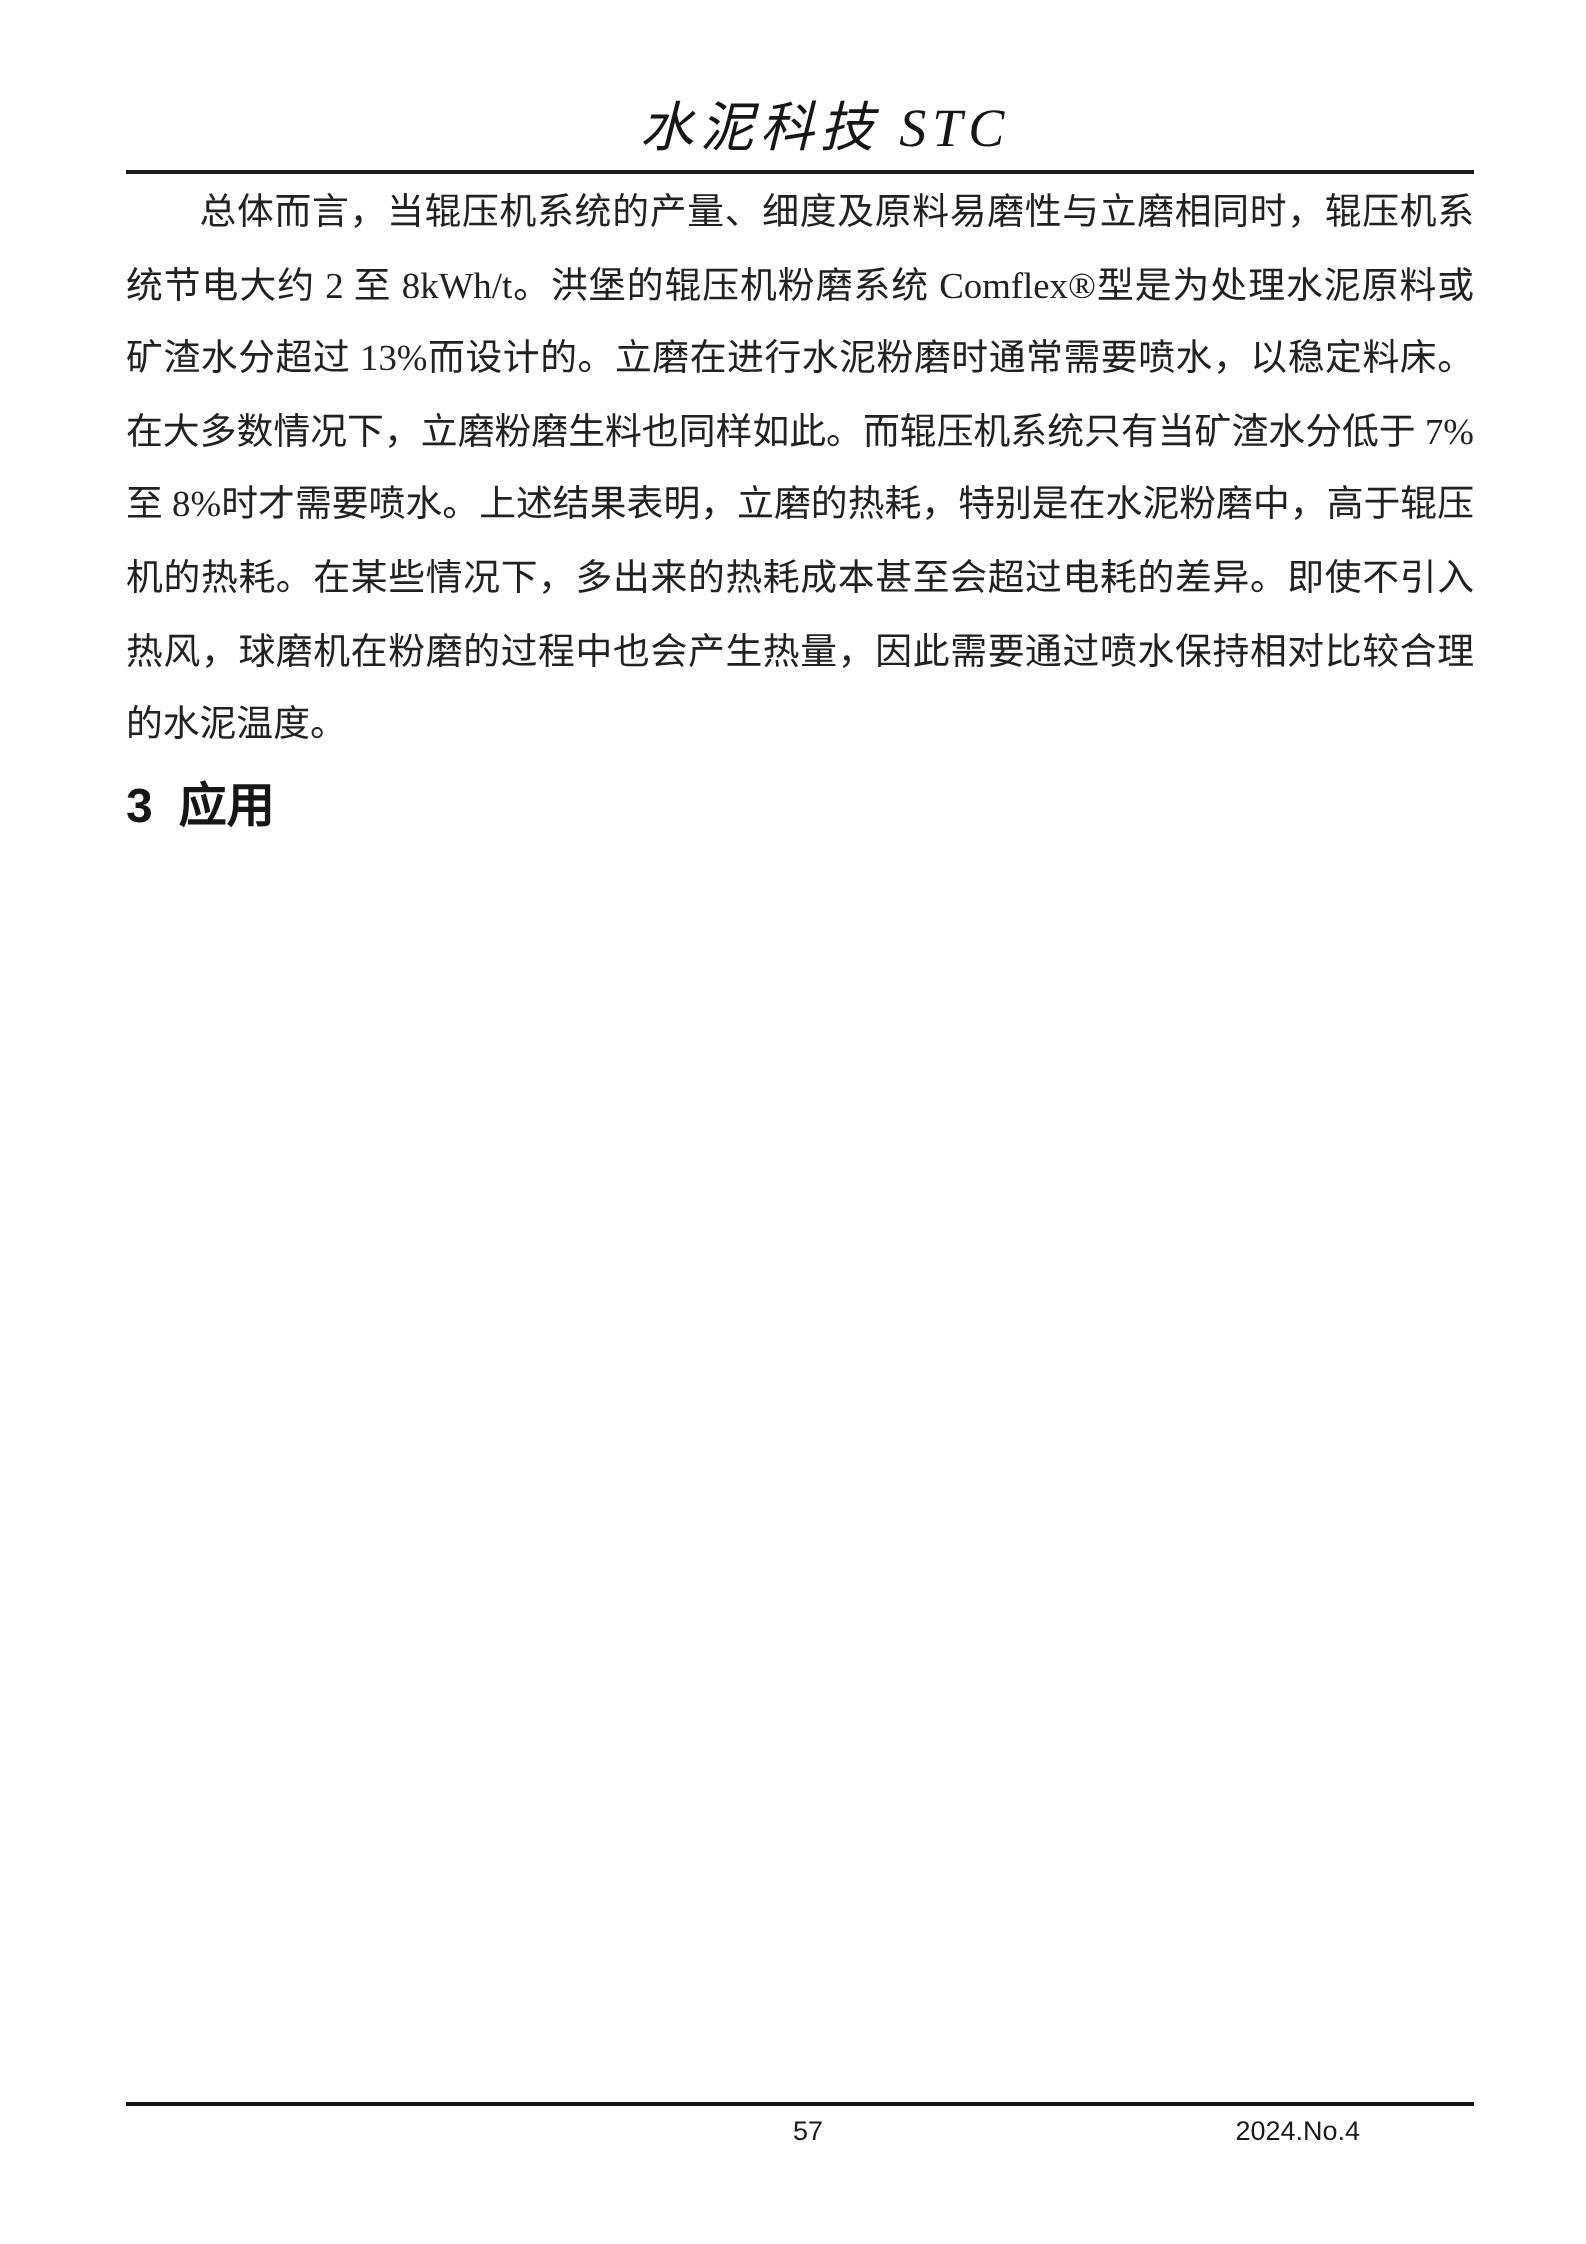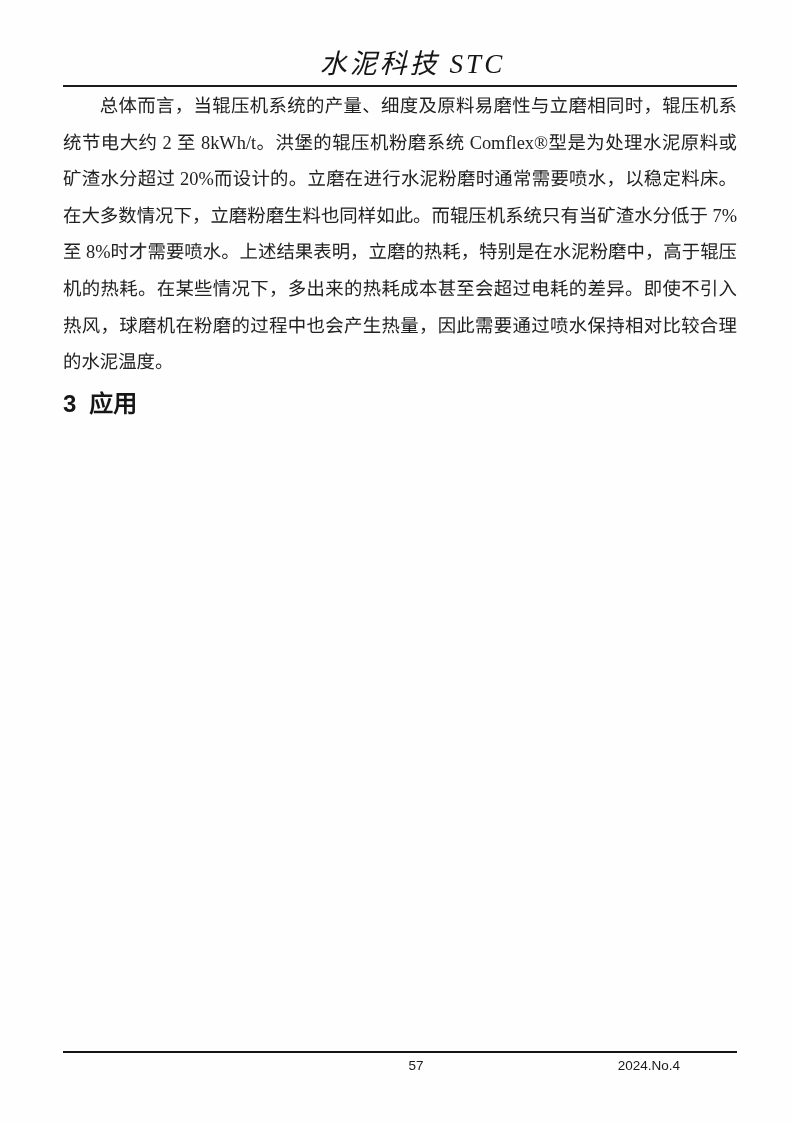--- a/index.html
+++ b/index.html
@@ -71,41 +71,41 @@
     width: 674px;
     border-top: 2px solid #141414;
     font-family: "Liberation Sans", "DejaVu Sans", sans-serif;
     font-size: 13.5px;
     color: #1a1a1a;
     height: 26px;
   }
   .page-number {
     position: absolute;
     top: 5px;
-    left: 16px;
+    left: 4px;
     width: 100%;
     text-align: center;
   }
   .issue-label {
     position: absolute;
     top: 5px;
     right: 57px;
   }
 </style>
 </head>
 <body>
 
 <div class="page">
 
   <div class="journal-title">水泥科技 STC</div>
 
   <div class="header-rule"></div>
 
   <div class="doc-body">
-    <p class="para">总体而言，当辊压机系统的产量、细度及原料易磨性与立磨相同时，辊压机系统节电大约 2 至 8kWh/t。洪堡的辊压机粉磨系统 Comflex®型是为处理水泥原料或矿渣水分超过 20%而设计的。立磨在进行水泥粉磨时通常需要喷水，以稳定料床。在大多数情况下，立磨粉磨生料也同样如此。而辊压机系统只有当矿渣水分低于 7%至 8%时才需要喷水。上述结果表明，立磨的热耗，特别是在水泥粉磨中，高于辊压机的热耗。在某些情况下，多出来的热耗成本甚至会超过电耗的差异。即使不引入热风，球磨机在粉磨的过程中也会产生热量，因此需要通过喷水保持相对比较合理的水泥温度。</p>
+    <p class="para">总体而言，当辊压机系统的产量、细度及原料易磨性与立磨相同时，辊压机系统节电大约 2 至 8kWh/t。洪堡的辊压机粉磨系统 Comflex®型是为处理水泥原料或矿渣水分超过 13%而设计的。立磨在进行水泥粉磨时通常需要喷水，以稳定料床。在大多数情况下，立磨粉磨生料也同样如此。而辊压机系统只有当矿渣水分低于 7%至 8%时才需要喷水。上述结果表明，立磨的热耗，特别是在水泥粉磨中，高于辊压机的热耗。在某些情况下，多出来的热耗成本甚至会超过电耗的差异。即使不引入热风，球磨机在粉磨的过程中也会产生热量，因此需要通过喷水保持相对比较合理的水泥温度。</p>
     <h2 class="section-heading">
       <span>3</span>
       <span>应用</span>
     </h2>
   </div>
 
   <div class="footer">
     <span class="page-number">57</span>
     <span class="issue-label">2024.No.4</span>
   </div>

